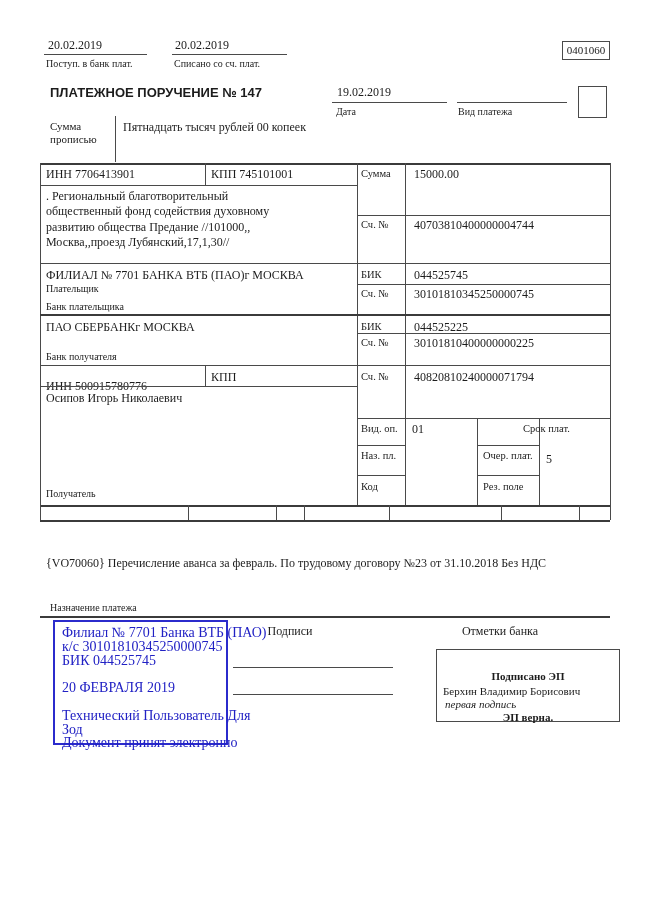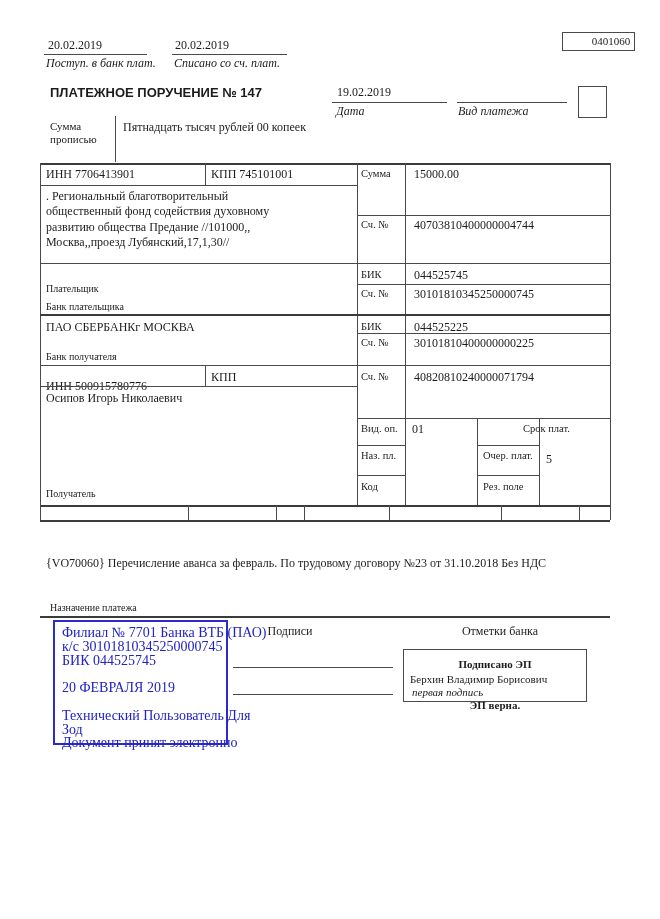--- a/index.html
+++ b/index.html
@@ -3,21 +3,21 @@
 <meta charset="utf-8">
 <style>
   html,body{margin:0;padding:0;background:#e8e8e8;}
   #doc{position:relative;width:660px;height:919px;background:#ffffff;
        font-family:"Liberation Serif",serif;color:#1c1c1c;overflow:hidden;}
   .abs{position:absolute;}
   .t12{font-size:12px;line-height:14px;}
   .t11{font-size:11px;line-height:13px;}
   .lbl{font-size:10px;line-height:12px;}
   .cell-lbl{font-size:10.5px;line-height:12px;}
-  .tiny{font-size:12px;line-height:9px;font-style:italic;}
+  .tiny{font-size:10px;line-height:9px;}
   .title{font-family:"Liberation Sans",sans-serif;font-weight:bold;font-size:13px;}
   .hl{position:absolute;height:0;border-top:1px solid #4a4a4a;}
   .hl2{position:absolute;height:0;border-top:2px solid #3b3b3b;}
   .vl{position:absolute;width:0;border-left:1px solid #4a4a4a;}
   .box{position:absolute;border:1px solid #4a4a4a;}
   .blue{color:#2121c4;}
   .bluebox{position:absolute;border:2px solid #2b2bcc;}
   .blueline{font-size:14px;line-height:13.8px;min-height:13.8px;white-space:nowrap;}
   .ctr{text-align:center;}
   .b{font-weight:bold;}
@@ -29,21 +29,21 @@
 <div id="doc">
 
   <div class="abs t12" style="left:48px;top:38px;">20.02.2019</div>
   <div class="hl" style="left:44px;top:54px;width:103px;"></div>
   <div class="abs tiny" style="left:46px;top:59px;">Поступ. в банк плат.</div>
 
   <div class="abs t12" style="left:175px;top:38px;">20.02.2019</div>
   <div class="hl" style="left:172px;top:54px;width:115px;"></div>
   <div class="abs tiny" style="left:174px;top:59px;">Списано со сч. плат.</div>
 
-  <div class="box ctr t11" style="left:562px;top:32px;width:46px;height:17px;line-height:17px;padding-left:25px;">0401060</div>
+  <div class="box ctr t11" style="left:562px;top:41px;width:46px;height:17px;line-height:17px;">0401060</div>
 
   <div class="abs title" style="left:50px;top:85px;">ПЛАТЕЖНОЕ ПОРУЧЕНИЕ № 147</div>
 
   <div class="abs t12" style="left:337px;top:85px;">19.02.2019</div>
   <div class="hl" style="left:332px;top:102px;width:115px;"></div>
   <div class="abs tiny" style="left:336px;top:107px;">Дата</div>
 
   <div class="hl" style="left:457px;top:102px;width:110px;"></div>
   <div class="abs tiny" style="left:458px;top:107px;">Вид платежа</div>
 
@@ -72,20 +72,21 @@
   <div class="abs t12" style="left:46px;top:220px;line-height:15.5px;">развитию общества Предание //101000,,</div>
   <div class="abs t12" style="left:46px;top:235px;line-height:15.5px;">Москва,,проезд Лубянский,17,1,30//</div>
 
   <div class="hl" style="left:357px;top:215px;width:253px;"></div>
   <div class="abs cell-lbl" style="left:361px;top:219px;">Сч. №</div>
   <div class="abs t12" style="left:414px;top:218px;">40703810400000004744</div>
 
   <div class="abs lbl" style="left:46px;top:252px;margin-top:31px;">Плательщик</div>
   <div class="hl" style="left:40px;top:263px;width:570px;"></div>
 
+  <div class="abs t12" style="left:46px;top:268px;">ФИЛИАЛ № 7701 БАНКА ВТБ (ПАО)г МОСКВА</div>
   <div class="abs cell-lbl" style="left:361px;top:269px;">БИК</div>
   <div class="abs t12" style="left:414px;top:268px;">044525745</div>
   <div class="hl" style="left:357px;top:284px;width:253px;"></div>
   <div class="abs cell-lbl" style="left:361px;top:288px;">Сч. №</div>
   <div class="abs t12" style="left:414px;top:287px;">30101810345250000745</div>
   <div class="abs lbl" style="left:46px;top:301px;">Банк плательщика</div>
   <div class="hl2" style="left:40px;top:314px;width:570px;"></div>
 
   <div class="abs t12" style="left:46px;top:320px;">ПАО СБЕРБАНКг МОСКВА</div>
   <div class="abs cell-lbl" style="left:361px;top:321px;">БИК</div>
@@ -152,20 +153,20 @@
     <div class="blueline">Зод</div>
     <div class="blueline">Документ принят электронно</div>
   </div>
 
   <div class="abs t12 ctr" style="left:230px;top:624px;width:120px;">Подписи</div>
   <div class="hl" style="left:233px;top:667px;width:160px;"></div>
   <div class="hl" style="left:233px;top:694px;width:160px;"></div>
 
   <div class="abs t12 ctr" style="left:420px;top:624px;width:160px;">Отметки банка</div>
 
-  <div class="box" style="left:403px;top:649px;width:184px;height:53px;padding-top:8px;box-sizing:border-box;">
+  <div class="box" style="left:436px;top:649px;width:184px;height:73px;padding-top:20px;box-sizing:border-box;">
     <div class="t11 b ctr">Подписано ЭП</div>
     <div class="t11" style="padding-left:6px;margin-top:2px;">Берхин Владимир Борисович</div>
     <div class="t11 i" style="padding-left:8px;">первая подпись</div>
     <div class="t11 b ctr">ЭП верна.</div>
   </div>
 
 </div>
 
 </body></html>

